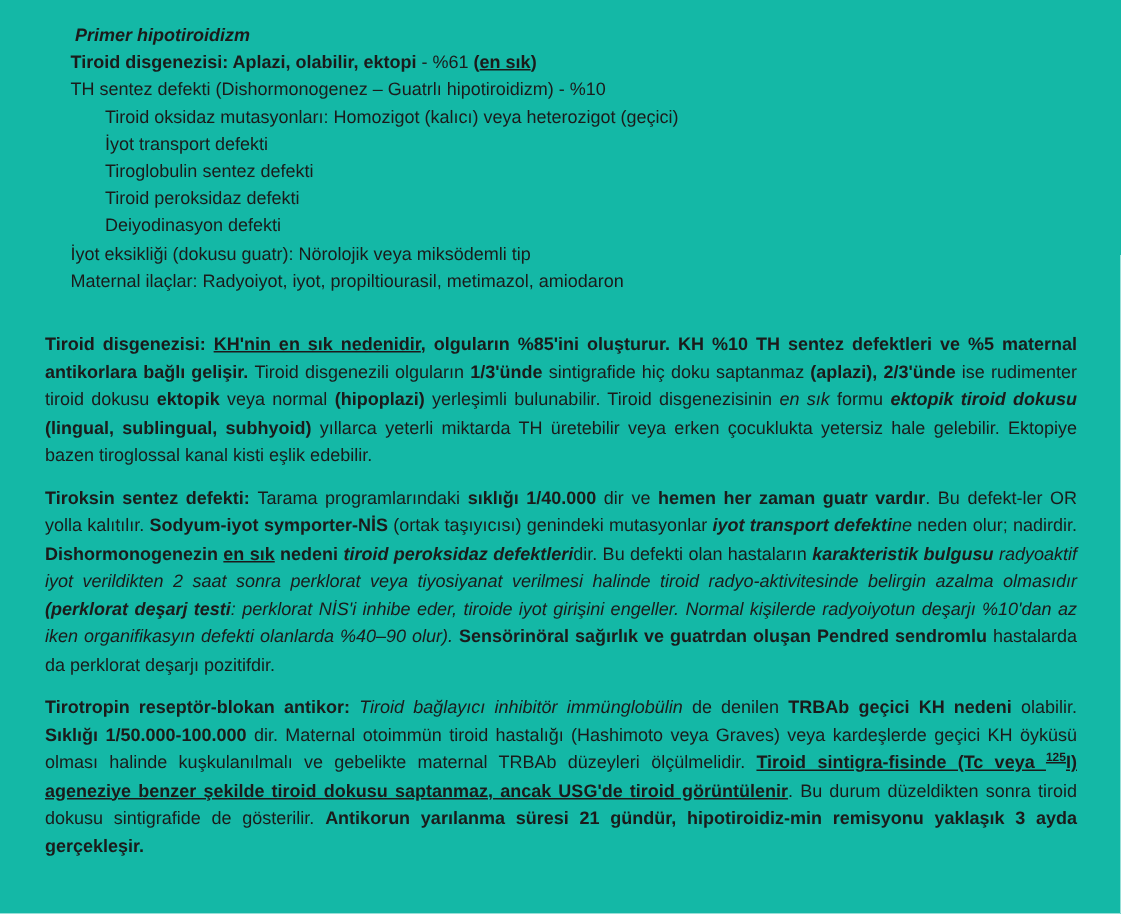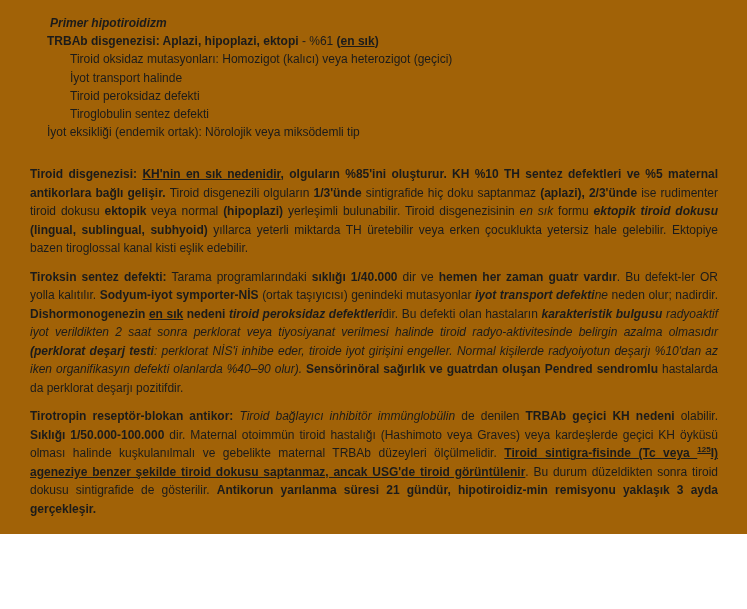--- a/index.html
+++ b/index.html
@@ -4,23 +4,23 @@
 <style>
   html, body {
     margin: 0;
     padding: 0;
     background: #ffffff;
   }
   .page {
     position: relative;
     box-sizing: border-box;
     width: 747px;
-    height: 534px;
+    height: 609px;
     padding: 14px 29px 16px 30px;
-    background: #a16207;
+    background: #14b8a6;
     font-family: "Liberation Sans", sans-serif;
     font-size: 12px;
     color: #1b1b1b;
     overflow: hidden;
   }
   .outline-line {
     line-height: 18.2px;
     white-space: nowrap;
   }
   .ind-0 { margin-left: 20px; }
@@ -41,25 +41,28 @@
     line-height: 0;
     margin-top: 12px;
   }
 </style>
 </head>
 <body>
 
 <div class="page">
   <div class="outline">
       <div class="outline-line ind-0"><span class="seg-b seg-i">Primer hipotiroidizm</span></div>
-      <div class="outline-line ind-1"><span class="seg-b">TRBAb disgenezisi: Aplazi, hipoplazi, ektopi</span><span class=""> - %61 </span><span class="seg-b">(</span><span class="seg-b seg-u">en sık</span><span class="seg-b">)</span></div>
+      <div class="outline-line ind-1"><span class="seg-b">Tiroid disgenezisi: Aplazi, olabilir, ektopi</span><span class=""> - %61 </span><span class="seg-b">(</span><span class="seg-b seg-u">en sık</span><span class="seg-b">)</span></div>
+      <div class="outline-line ind-1"><span class="">TH sentez defekti (Dishormonogenez – Guatrlı hipotiroidizm) - %10</span></div>
       <div class="outline-line ind-2"><span class="">Tiroid oksidaz mutasyonları: Homozigot (kalıcı) veya heterozigot (geçici)</span></div>
-      <div class="outline-line ind-2"><span class="">İyot transport halinde</span></div>
+      <div class="outline-line ind-2"><span class="">İyot transport defekti</span></div>
+      <div class="outline-line ind-2"><span class="">Tiroglobulin sentez defekti</span></div>
       <div class="outline-line ind-2"><span class="">Tiroid peroksidaz defekti</span></div>
-      <div class="outline-line ind-2"><span class="">Tiroglobulin sentez defekti</span></div>
-      <div class="outline-line ind-1"><span class="">İyot eksikliği (endemik ortak): Nörolojik veya miksödemli tip</span></div>
+      <div class="outline-line ind-2"><span class="">Deiyodinasyon defekti</span></div>
+      <div class="outline-line ind-1"><span class="">İyot eksikliği (dokusu guatr): Nörolojik veya miksödemli tip</span></div>
+      <div class="outline-line ind-1"><span class="">Maternal ilaçlar: Radyoiyot, iyot, propiltiourasil, metimazol, amiodaron</span></div>
     </div>
   <div class="body-paragraphs">
       <div class="body-paragraph"><span class="seg-b">Tiroid disgenezisi: </span><span class="seg-b seg-u">KH'nin en sık nedenidir</span><span class="seg-b">, olguların %85'ini oluşturur. KH %10 TH sentez defektleri ve %5 maternal antikorlara bağlı gelişir. </span><span class="">Tiroid disgenezili olguların </span><span class="seg-b">1/3'ünde</span><span class=""> sintigrafide hiç doku saptanmaz </span><span class="seg-b">(aplazi),</span><span class=""> </span><span class="seg-b">2/3'ünde</span><span class=""> ise rudimenter tiroid dokusu </span><span class="seg-b">ektopik</span><span class=""> veya normal </span><span class="seg-b">(hipoplazi)</span><span class=""> yerleşimli bulunabilir. Tiroid disgenezisinin </span><span class="seg-i">en sık</span><span class=""> formu </span><span class="seg-b seg-i">ektopik tiroid dokusu</span><span class=""> </span><span class="seg-b">(lingual, sublingual, subhyoid)</span><span class=""> yıllarca yeterli miktarda TH üretebilir veya erken çocuklukta yetersiz hale gelebilir. Ektopiye bazen tiroglossal kanal kisti eşlik edebilir.</span></div>
       <div class="body-paragraph"><span class="seg-b">Tiroksin sentez defekti: </span><span class="">Tarama programlarındaki </span><span class="seg-b">sıklığı 1/40.000</span><span class=""> dir ve </span><span class="seg-b">hemen her zaman guatr vardır</span><span class="">. Bu defekt-ler OR yolla kalıtılır. </span><span class="seg-b">Sodyum-iyot symporter-NİS</span><span class=""> (ortak taşıyıcısı) genindeki mutasyonlar </span><span class="seg-b seg-i">iyot transport defekti</span><span class="seg-i">ne</span><span class=""> neden olur; nadirdir. </span><span class="seg-b">Dishormonogenezin </span><span class="seg-b seg-u">en sık</span><span class="seg-b"> nedeni </span><span class="seg-b seg-i">tiroid peroksidaz defektleri</span><span class="">dir. Bu defekti olan hastaların </span><span class="seg-b seg-i">karakteristik bulgusu</span><span class="seg-i"> radyoaktif iyot verildikten 2 saat sonra perklorat veya tiyosiyanat verilmesi halinde tiroid radyo-aktivitesinde belirgin azalma olmasıdır </span><span class="seg-b seg-i">(perklorat deşarj testi</span><span class="seg-i">: perklorat NİS'i inhibe eder, tiroide iyot girişini engeller. Normal kişilerde radyoiyotun deşarjı %10'dan az iken organifikasyın defekti olanlarda %40–90 olur).</span><span class=""> </span><span class="seg-b">Sensörinöral sağırlık ve guatrdan oluşan Pendred sendromlu</span><span class=""> hastalarda da perklorat deşarjı pozitifdir.</span></div>
       <div class="body-paragraph"><span class="seg-b">Tirotropin reseptör-blokan antikor: </span><span class="seg-i">Tiroid bağlayıcı inhibitör immünglobülin</span><span class=""> de denilen </span><span class="seg-b">TRBAb geçici KH nedeni</span><span class=""> olabilir. </span><span class="seg-b">Sıklığı 1/50.000-100.000</span><span class=""> dir. Maternal otoimmün tiroid hastalığı (Hashimoto veya Graves) veya kardeşlerde geçici KH öyküsü olması halinde kuşkulanılmalı ve gebelikte maternal TRBAb düzeyleri ölçülmelidir. </span><span class="seg-b seg-u">Tiroid sintigra-fisinde (Tc veya </span><span class="seg-b seg-u seg-s">125</span><span class="seg-b seg-u">I) ageneziye benzer şekilde tiroid dokusu saptanmaz, ancak USG'de tiroid görüntülenir</span><span class="">. Bu durum düzeldikten sonra tiroid dokusu sintigrafide de gösterilir. </span><span class="seg-b">Antikorun yarılanma süresi 21 gündür, hipotiroidiz-min remisyonu yaklaşık 3 ayda gerçekleşir.</span></div>
     </div>
 </div>
 
 </body></html>

